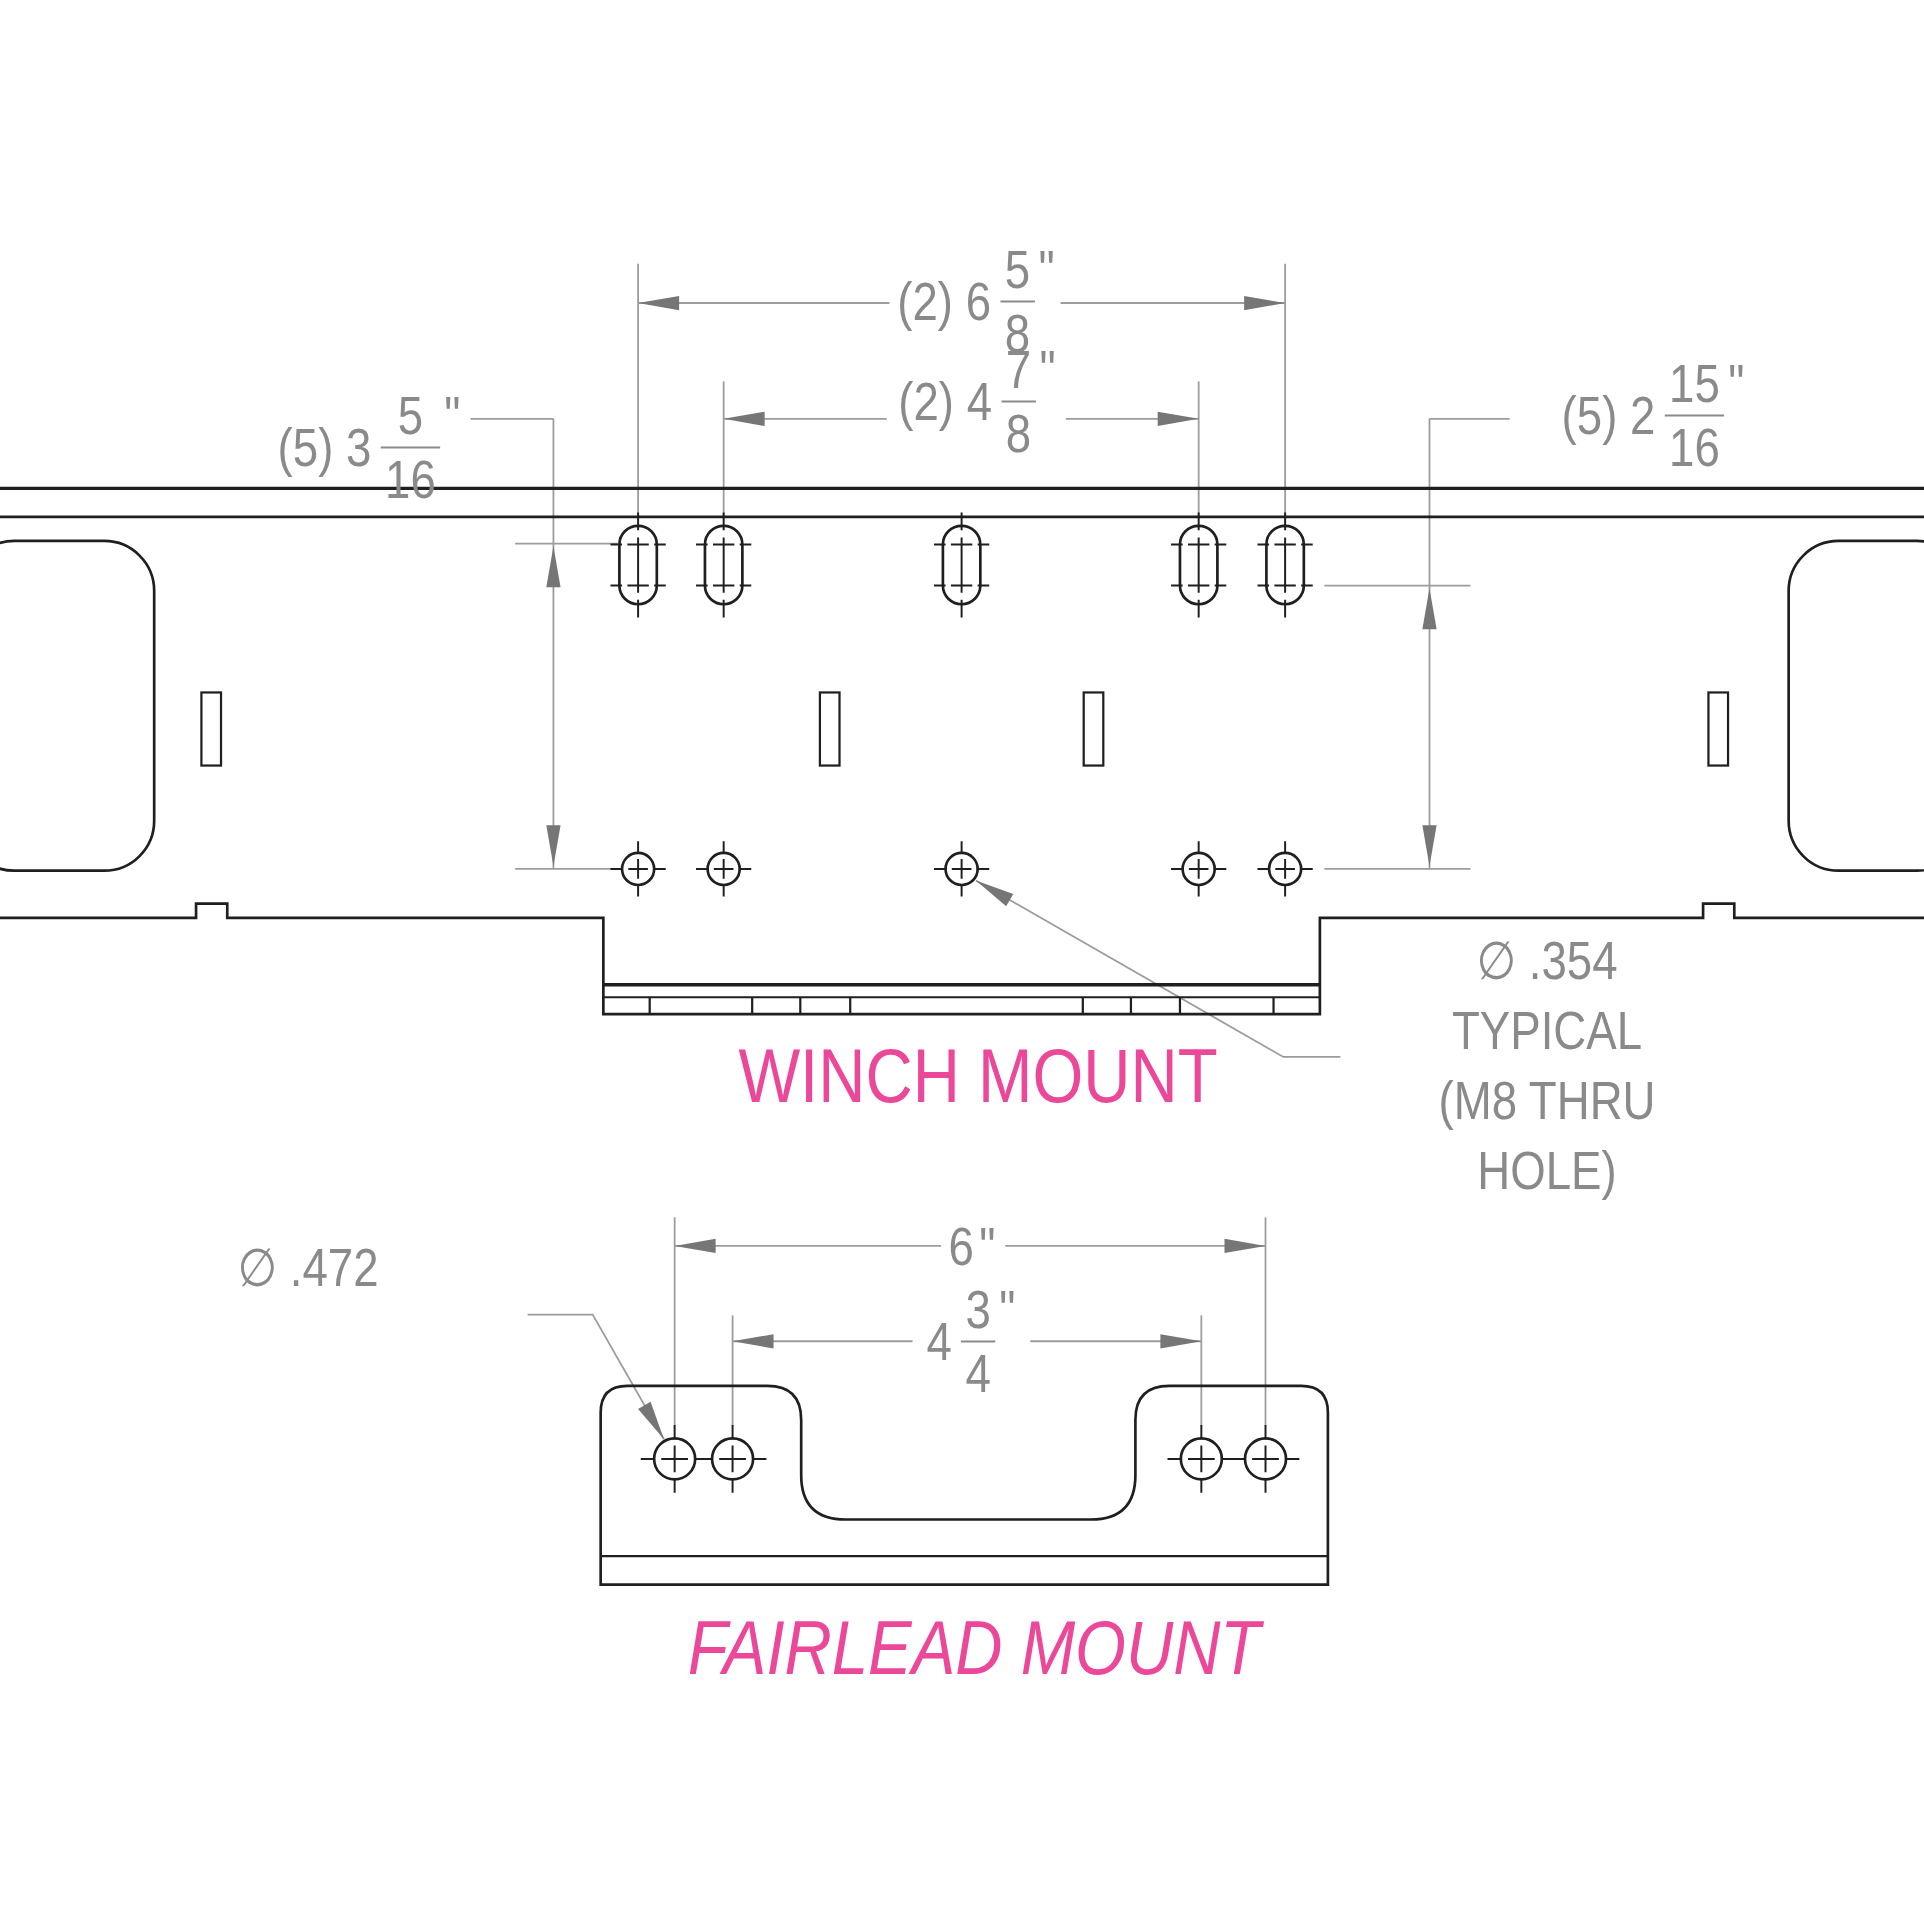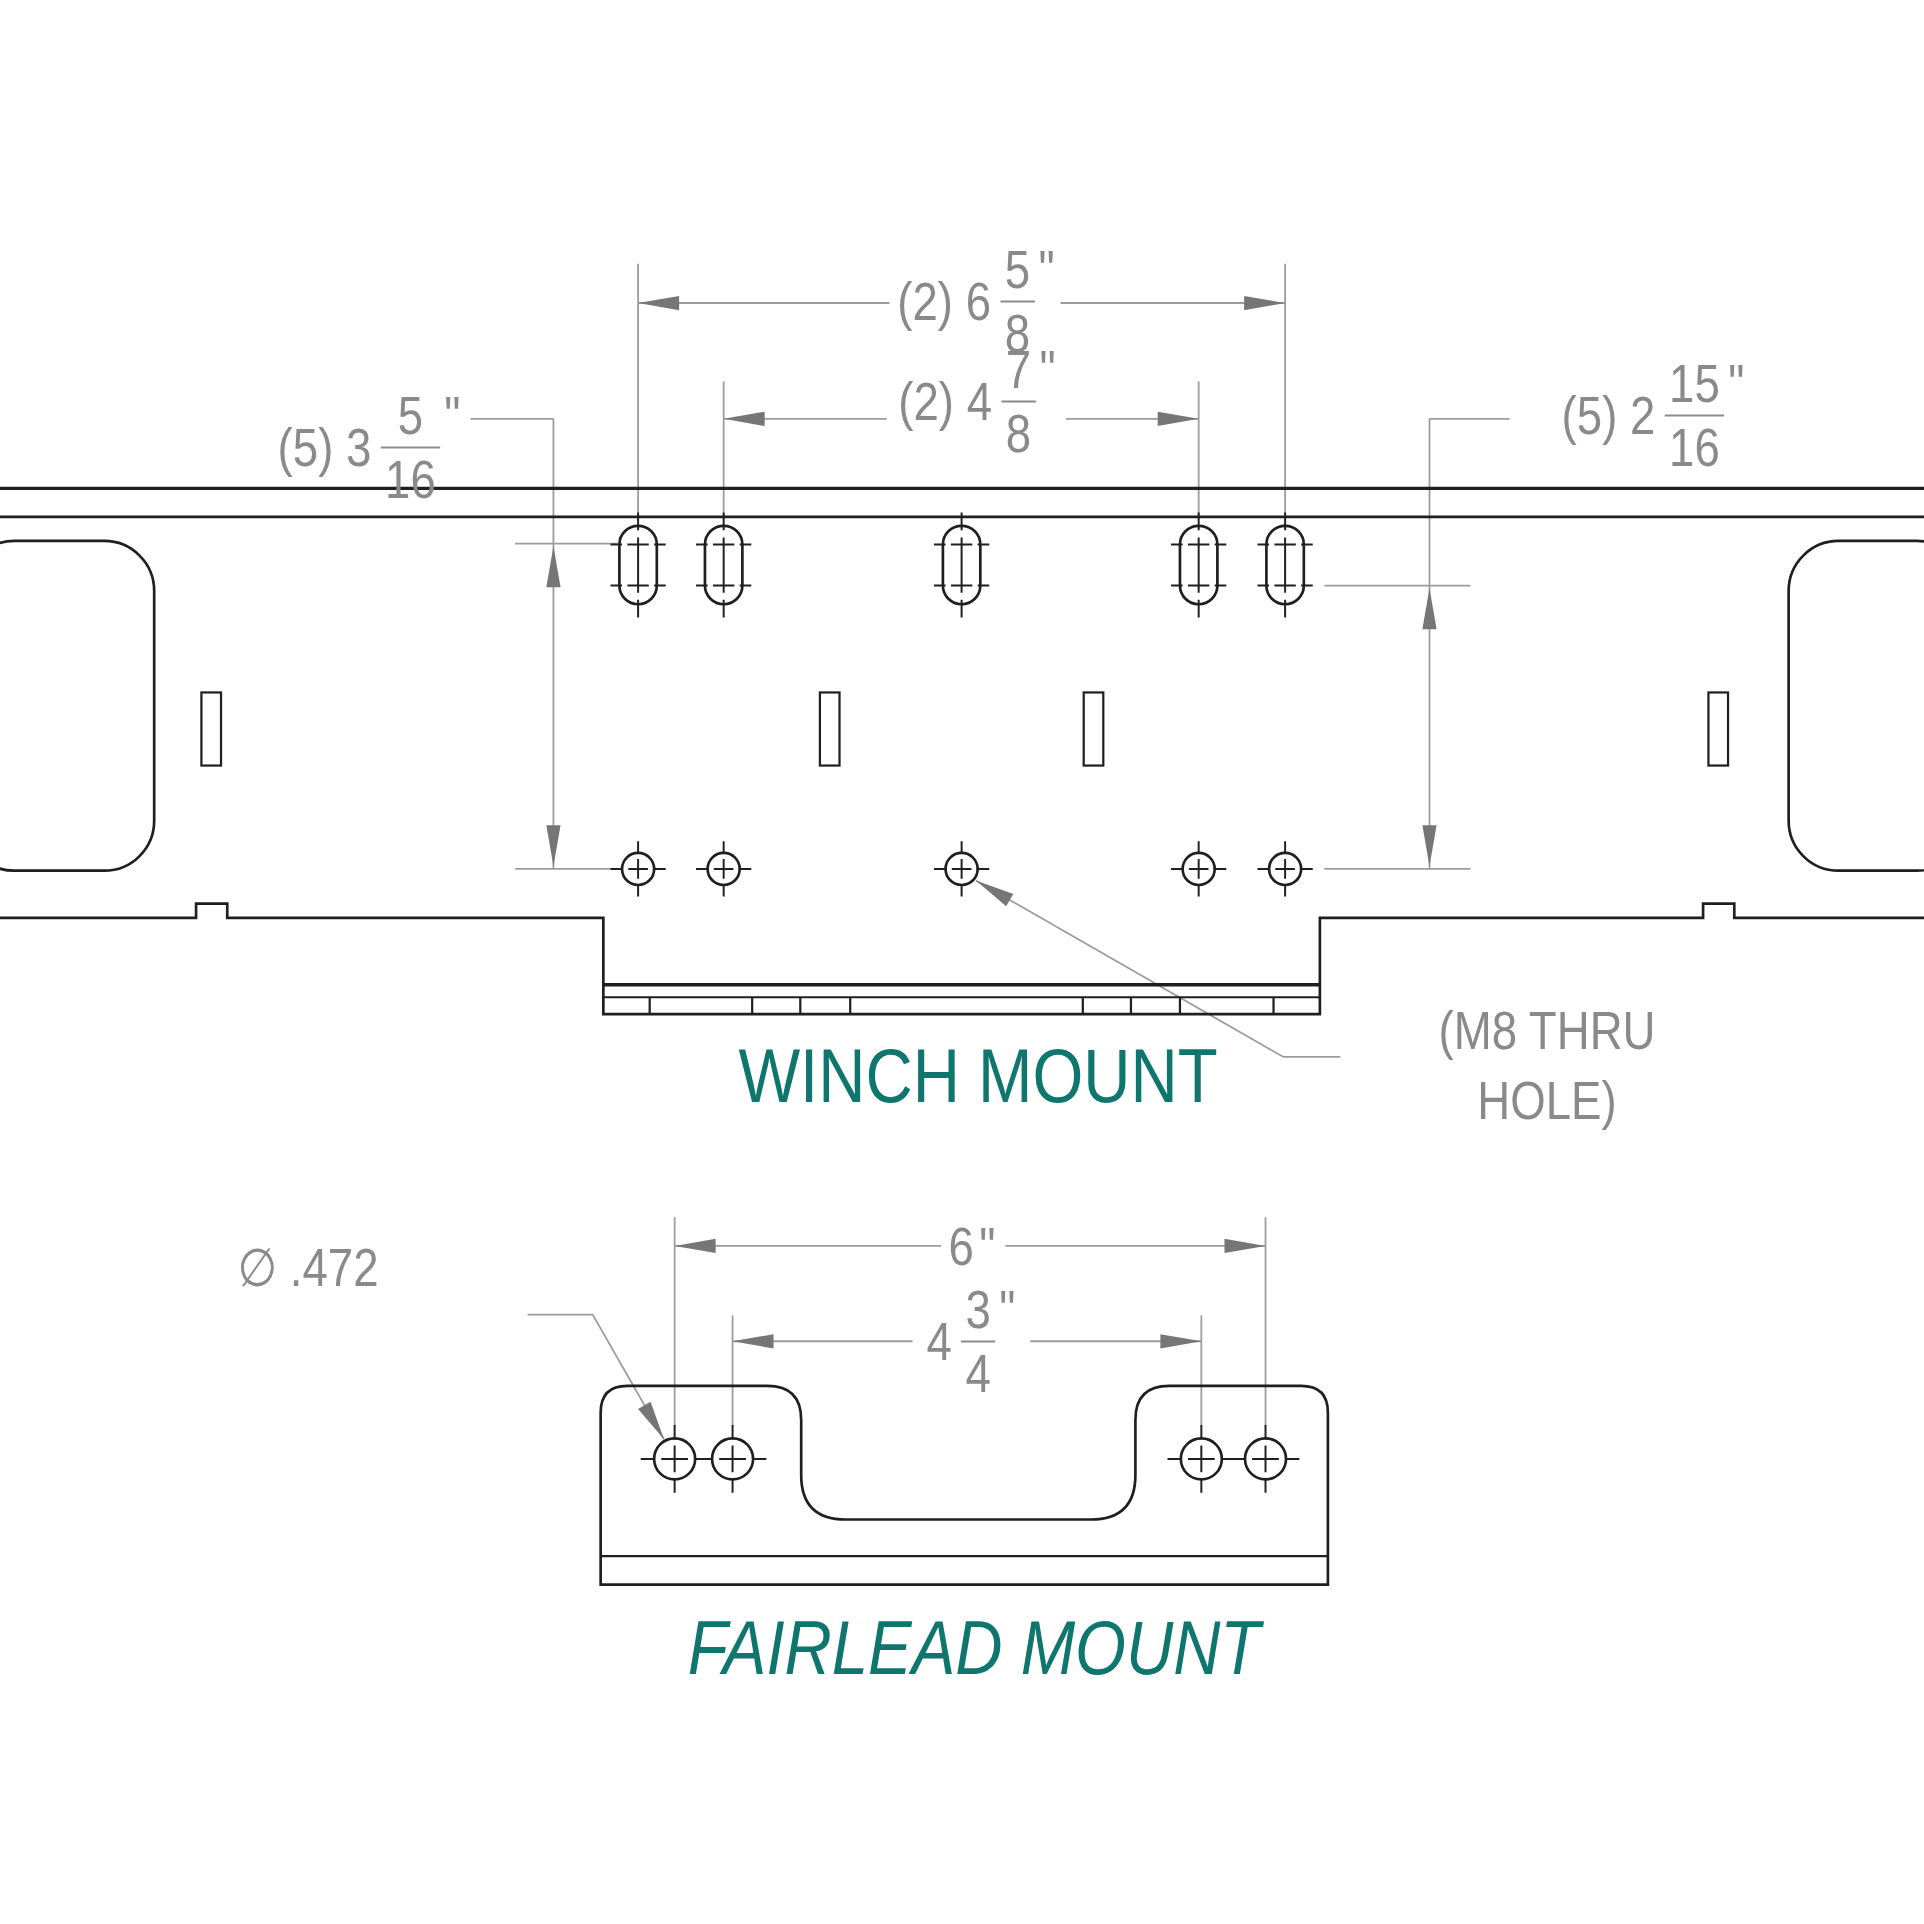--- a/index.html
+++ b/index.html
@@ -38,21 +38,21 @@
     color:#8a8a8a;
     font-size:53px;
   }
   .note .line{display:block;}
   .note .squeeze{display:inline-block;transform:scaleX(0.86);}
   .note-winch .line{line-height:70px;}
   .note-fairlead .line{line-height:68px;}
   .title{
     position:absolute;
     transform:translate(-50%,-50%);
-    color:#0f766e;
+    color:#ec4899;
     font-size:76px;
     white-space:nowrap;
   }
   .title .squeeze{display:inline-block;transform:scaleX(0.86);}
 </style>
 </head>
 <body>
 
 <div id="canvas">
 
@@ -288,20 +288,21 @@
     <span class="pre">(5) 2</span>
     <span class="frac">
           <span class="num">15</span>
           <span class="den">16</span>
         </span>
     <span class="inch">"</span>
   </span>
 </div>
 
 <div class="note note-winch" style="left:1547px;top:1066px;">
+  <span class="line"><span class="squeeze">∅ .354 TYPICAL</span></span>
   <span class="line"><span class="squeeze">(M8 THRU HOLE)</span></span>
 </div>
 
 <div class="title" style="left:978px;top:1075px;">
   <span class="squeeze">WINCH MOUNT</span>
 </div>
 
 <div class="lbl" style="left:972px;top:1246px;">
   <span class="squeeze">
     <span class="pre" style="margin-right:1.8px;">6</span>

